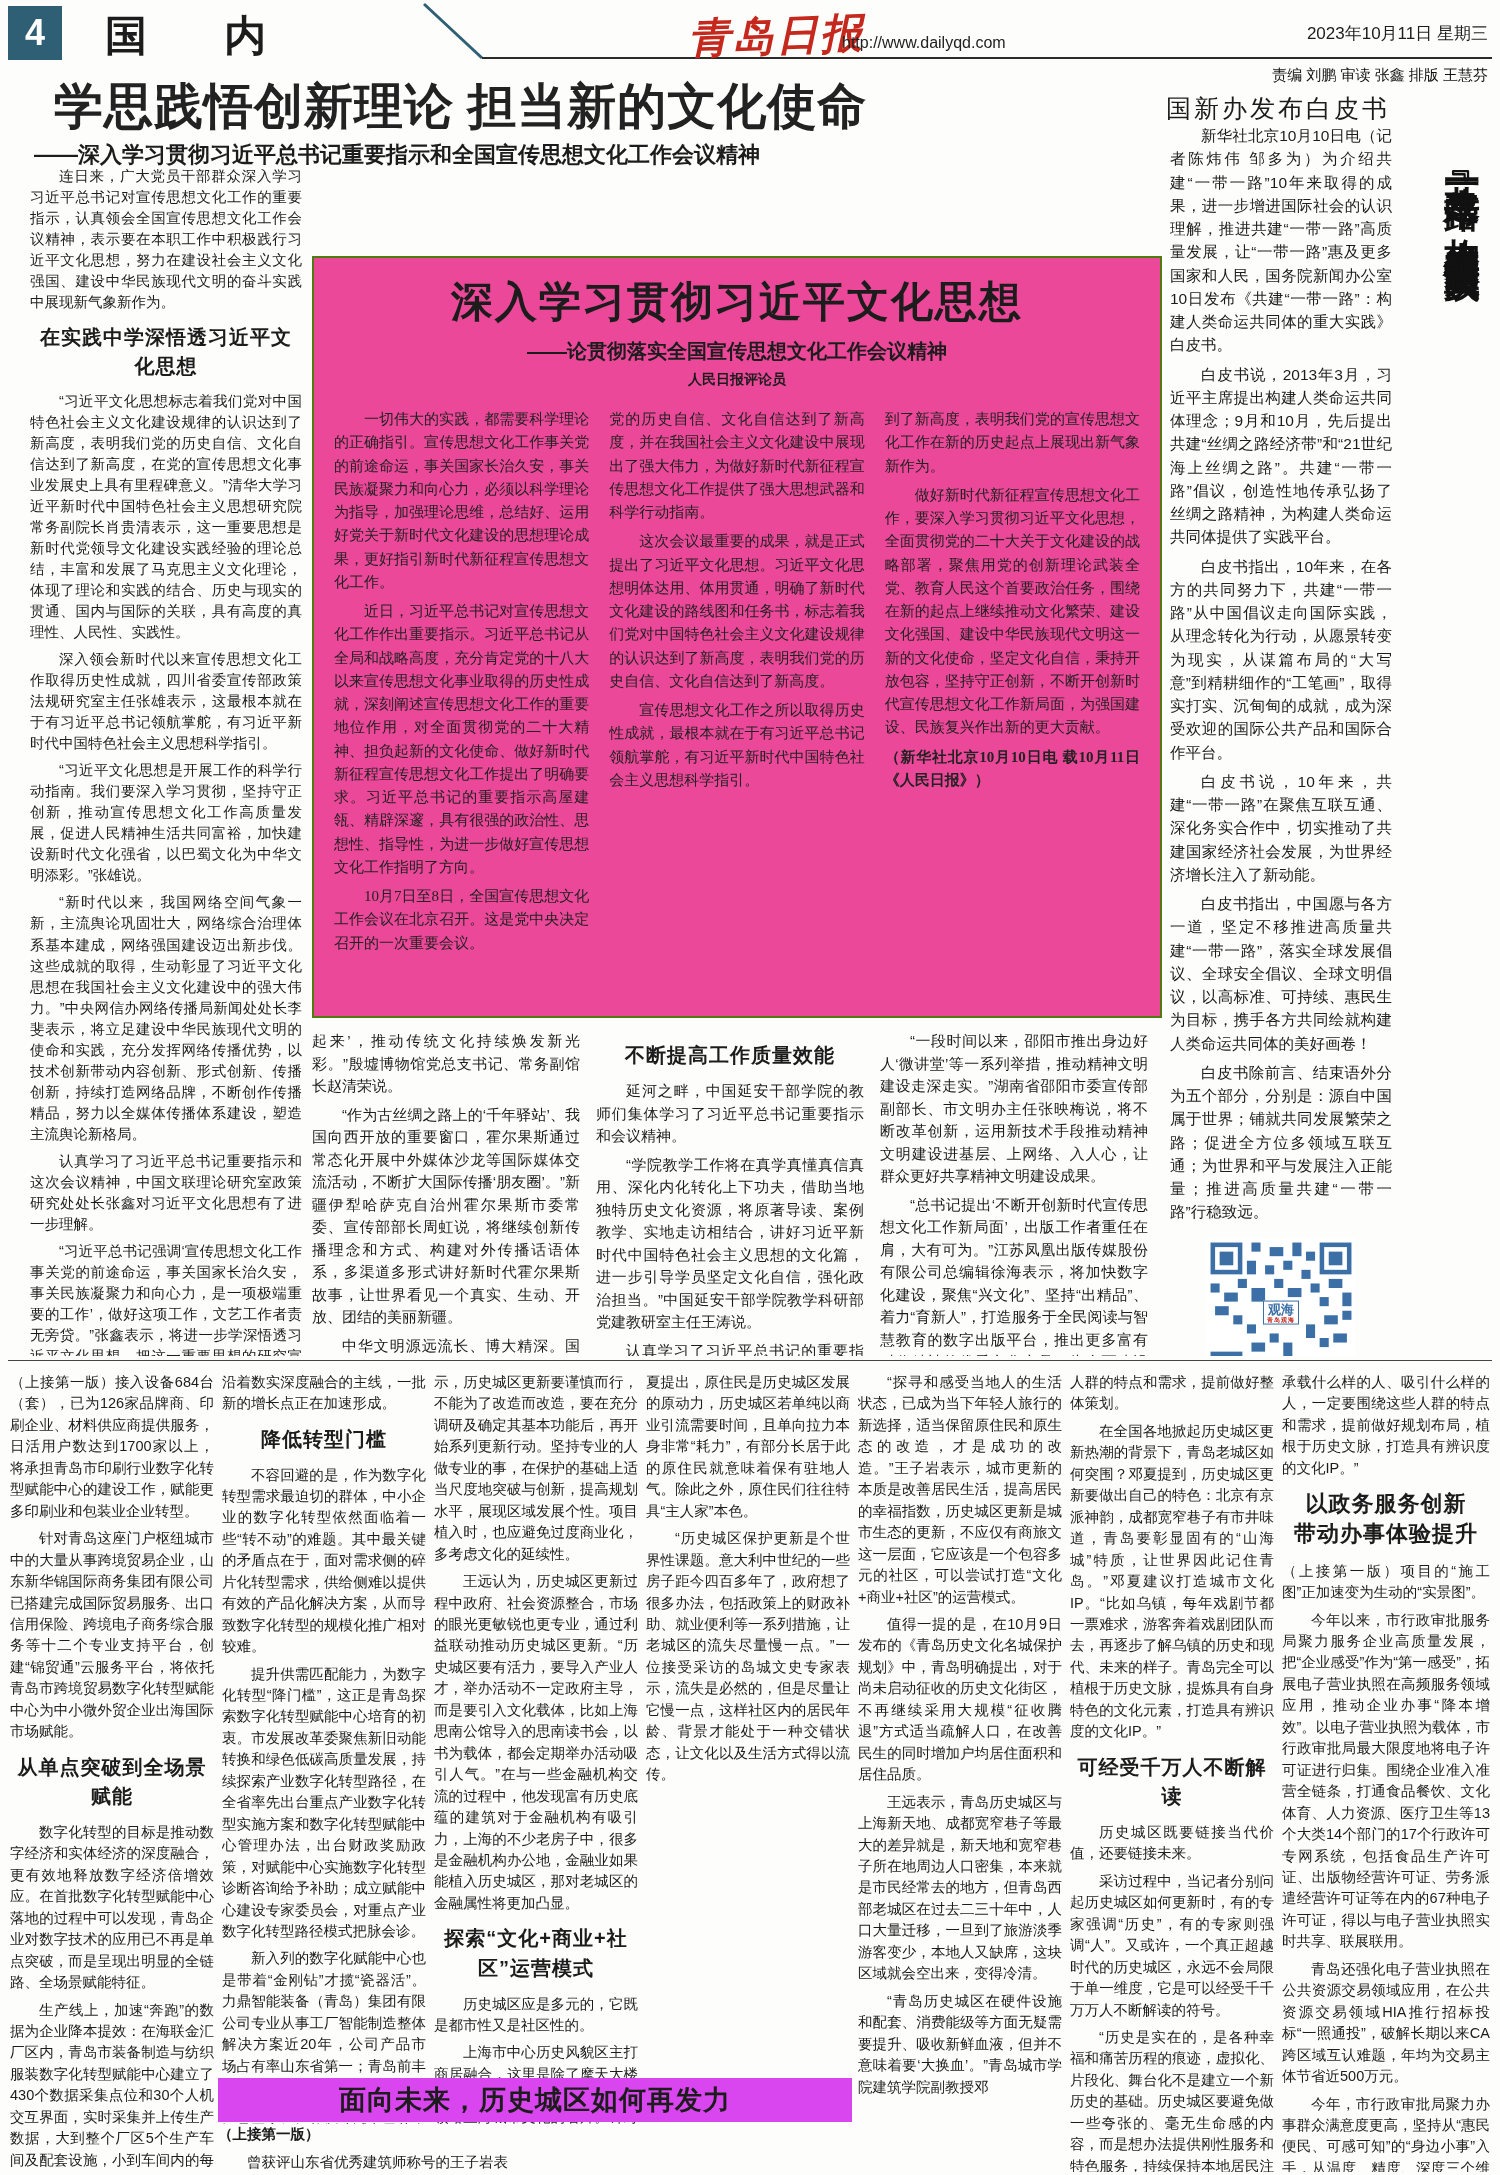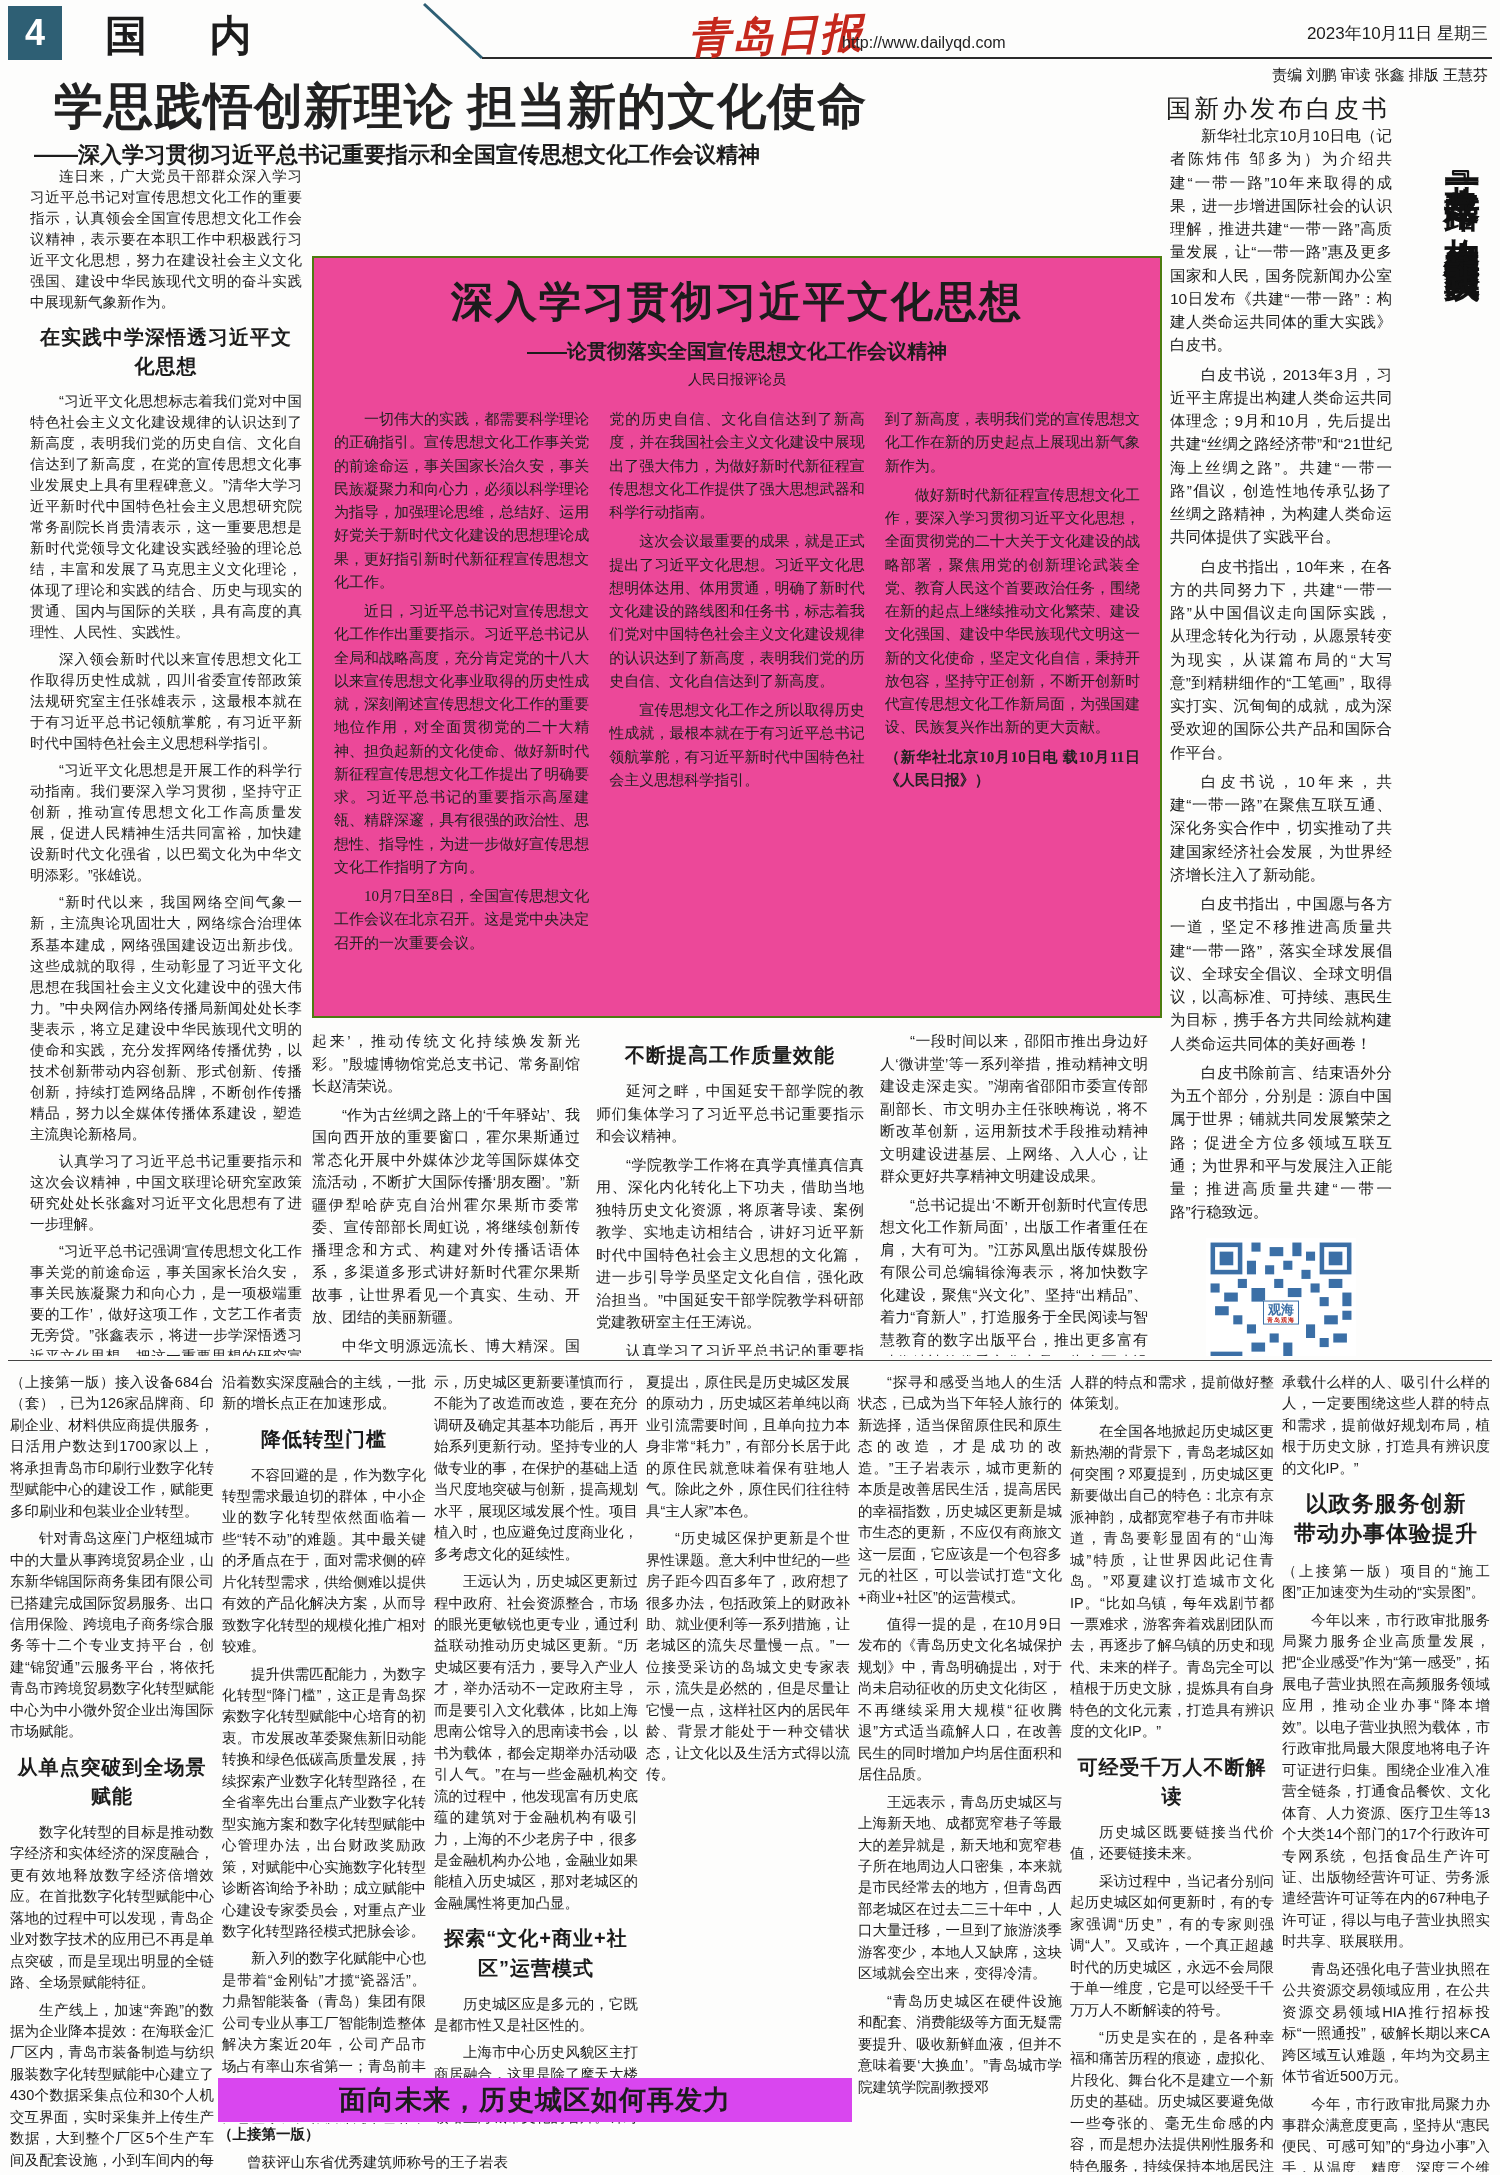--- a/index.html
+++ b/index.html
@@ -2,21 +2,21 @@
 <html><head>
 <meta charset="utf-8">
 <style>
   html,body{margin:0;padding:0;background:#e8e8e8;}
   .page{position:relative;width:1500px;height:2175px;background:#fdfdfc;margin:0 auto;
         font-family:"Liberation Sans",sans-serif;color:#1c1c1c;overflow:hidden;}
   
   .pgnum{position:absolute;left:8px;top:6px;width:54px;height:54px;background:#2e5f74;color:#fff;
          font-size:36px;font-weight:bold;display:flex;align-items:center;justify-content:center;}
   .section-name{position:absolute;left:105px;top:8px;font-size:42px;font-weight:800;letter-spacing:26px;
-                font-family:Liberation Serif, serif;}
+                font-family:Liberation Mono, monospace;}
   .mast-svg{position:absolute;left:0;top:0;width:1500px;height:95px;pointer-events:none;}
   .logo{position:absolute;left:688px;top:8px;font-size:42px;font-weight:bold;font-style:italic;
         color:#c5281c;font-family:"Liberation Serif",serif;transform:rotate(-2deg);letter-spacing:2px;}
   .url{position:absolute;left:842px;top:34px;font-size:16px;color:#222;}
   .mast-date{position:absolute;right:12px;top:22px;font-size:17px;text-align:right;}
   .mast-staff{position:absolute;right:12px;top:66px;font-size:15px;text-align:right;color:#111;}
   
   .lead-hl{position:absolute;left:30px;top:74px;width:856px;font-size:49px;font-weight:900;
            font-family:"Liberation Serif",serif;letter-spacing:1px;color:#222;white-space:nowrap;margin-left:24px;}
   .lead-sub{position:absolute;left:34px;top:140px;width:856px;font-size:22px;font-weight:600;}
@@ -32,21 +32,21 @@
   .blk.h{font-weight:bold;text-align:center;font-size:20px;text-indent:0;margin:10px 0;letter-spacing:1px;}
   .blk.h2{font-weight:bold;text-align:center;font-size:22px;text-indent:0;margin:10px 0 12px 0;
           white-space:pre-line;line-height:1.35;letter-spacing:1px;}
   .blk.sign{font-weight:bold;text-indent:0;}
   .blk.k{font-weight:bold;text-indent:0;}
   .leftcol{left:30px;top:166px;width:272px;height:1190px;font-size:14.5px;line-height:1.45;}
   
   .edbox{position:absolute;left:312px;top:256px;width:846px;height:758px;border:2px solid #4d7c0f;background:#ec4899;}
   .ed-title{margin-top:16px;text-align:center;font-size:42px;font-weight:900;font-family:"Liberation Serif",serif;letter-spacing:2px;}
   .ed-sub{margin-top:8px;text-align:center;font-size:20px;font-weight:700;}
-  .ed-by{margin-top:6px;text-align:center;font-size:14px;font-weight:normal;}
+  .ed-by{margin-top:6px;text-align:center;font-size:14px;font-weight:bold;}
   .ed-cols{position:absolute;left:20px;right:20px;top:150px;bottom:14px;display:flex;gap:20px;}
   .ed-col{flex:1;overflow:hidden;font-family:"Liberation Serif",serif;font-size:15px;line-height:1.55;
           text-align:justify;color:#222;}
   
   .ub1{left:312px;top:1030px;width:268px;height:326px;font-size:15px;line-height:1.5;}
   .ub2{left:596px;top:1030px;width:268px;height:326px;font-size:15px;line-height:1.5;}
   .ub3{left:880px;top:1030px;width:268px;height:326px;font-size:15px;line-height:1.5;}
   
   .wpcol{position:absolute;left:1170px;top:124px;width:222px;height:1232px;overflow:hidden;
          font-size:15.5px;line-height:1.5;text-align:justify;}

